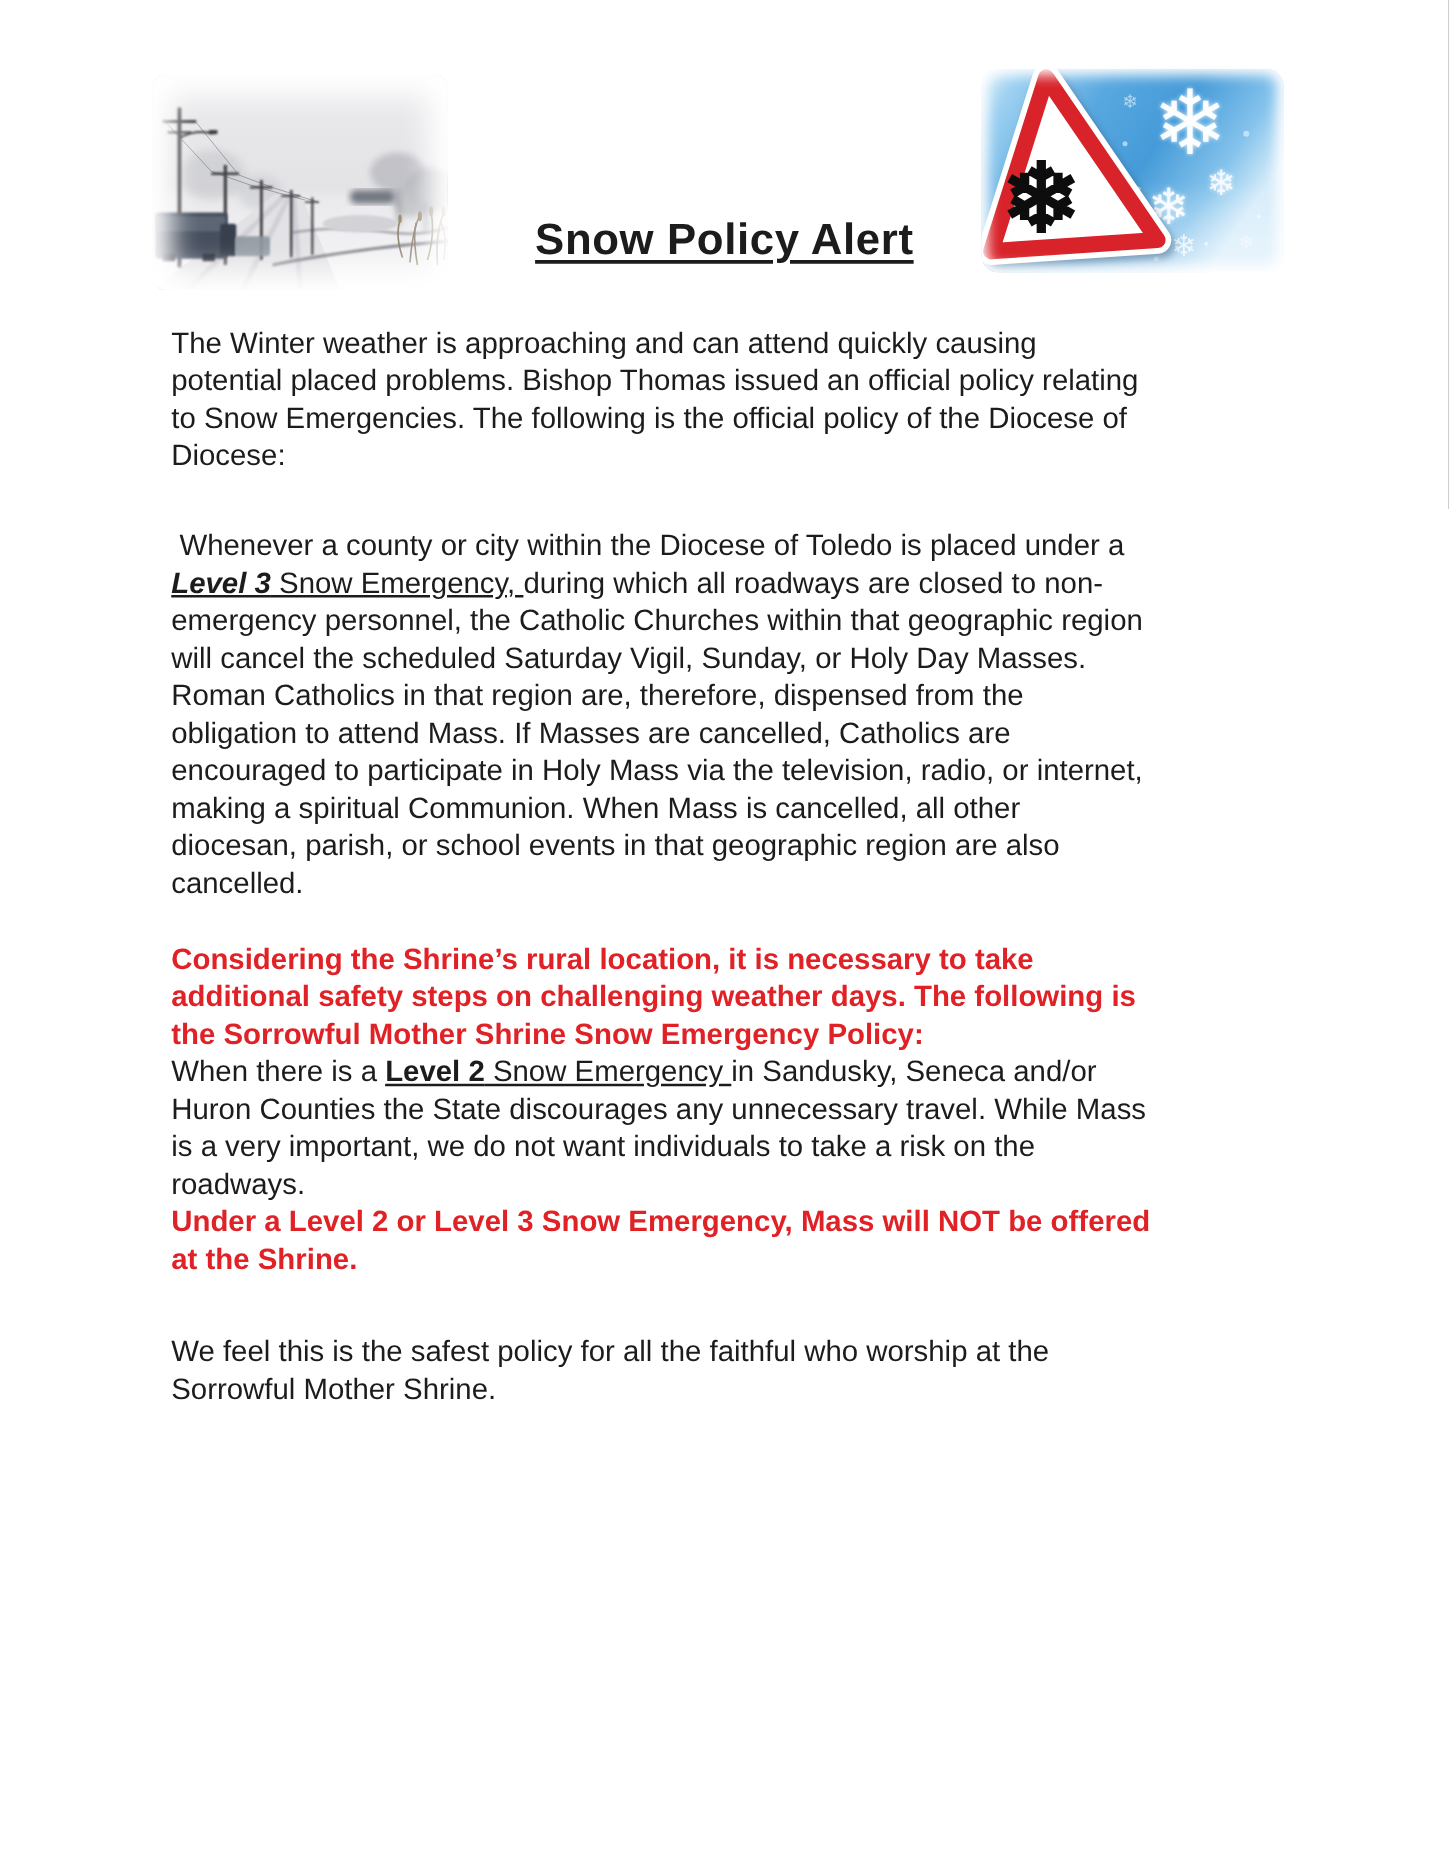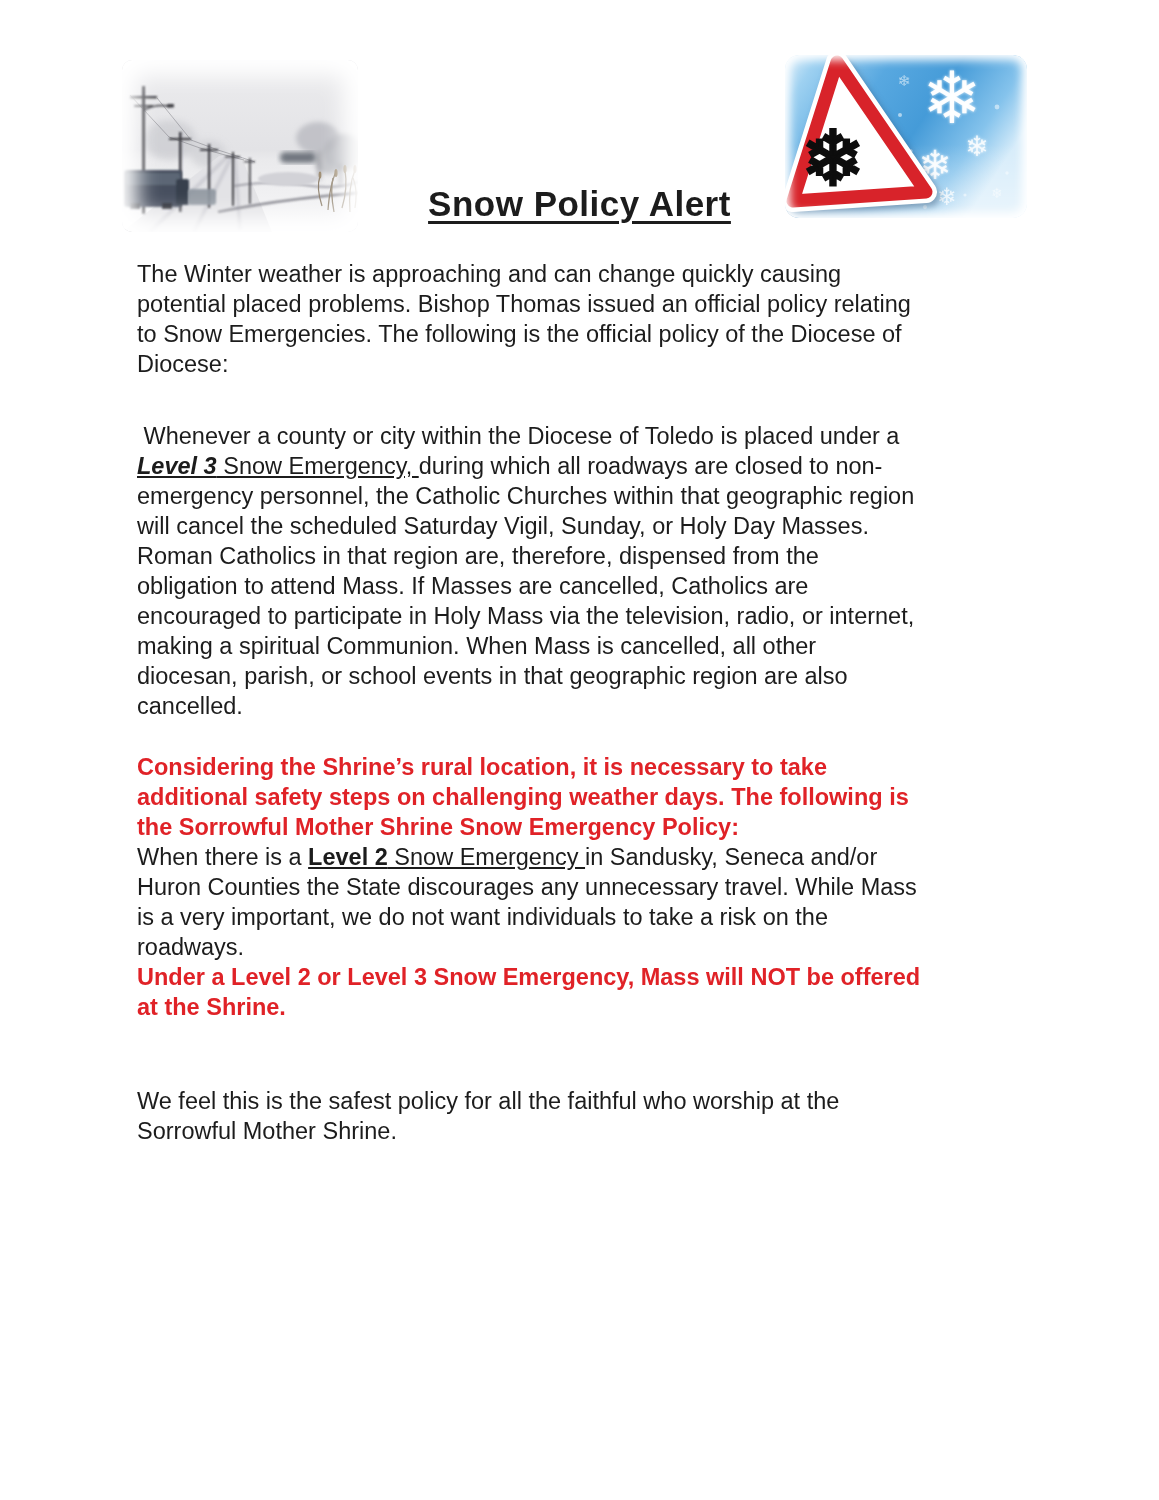--- a/index.html
+++ b/index.html
@@ -24,38 +24,38 @@
   }
   .feather-soft {
     position:absolute; inset:0; pointer-events:none; border-radius:inherit;
     box-shadow: inset 0 0 10px 5px #ffffff;
   }
   svg { display:block; }
   .tri-shadow { filter: drop-shadow(3px 4px 3px rgba(40,60,90,.35)); }
 
   
   .doc-title {
-    position:absolute; left:0; right:0; top:184px;
+    position:absolute; left:0; right:0; top:172px;
     text-align:center;
     font-size:35px; font-weight:bold;
     text-decoration:underline;
     text-decoration-thickness:3px;
     text-underline-offset:5px;
     letter-spacing:0.5px;
   }
 
   
   .bodytext {
     position:absolute; left:137px; top:259px; width:980px;
     font-size:23.5px; line-height:30px;
   }
   .bodytext p { margin:0; white-space:nowrap; }
   .bodytext p.gap-1 { margin-top:42px; }
   .bodytext p.gap-2 { margin-top:31px; }
-  .bodytext p.gap-3 { margin-top:64px; }
+  .bodytext p.gap-3 { margin-top:44px; }
 
   .u   { text-decoration:underline; }
   .biu { font-weight:bold; font-style:italic; text-decoration:underline; }
   .bu  { font-weight:bold; text-decoration:underline; }
   .rb  { color:var(--accent-red,#e02227); font-weight:bold;text-align:right; }
   .rbu { color:var(--accent-red,#e02227); font-weight:bold; text-decoration-thickness:3px; }
 </style>
 </head>
 <body>
 
@@ -207,19 +207,19 @@
         <path d="M52 7 L8 146 L141 137 Z" fill="#ffffff" stroke="var(--sign-red,#d8232a)" stroke-width="13" stroke-linejoin="round"></path>
         <text x="48" y="130" font-size="76" text-anchor="middle" fill="#0d0d0d" stroke="#0d0d0d" stroke-width="3" font-family="'DejaVu Sans', sans-serif">❄</text>
       </g>
     </svg>
     <div class="feather-soft"></div>
   </div>
 
   <div class="doc-title">Snow Policy Alert</div>
 
   <div class="bodytext">
-    <p><span>The Winter weather is approaching and can change quickly causing</span><br><span>potential placed problems. Bishop Thomas issued an official policy relating</span><br><span>to Snow Emergencies. The following is the official policy of the Diocese of</span><br><span>Diocese:</span></p>
+    <p><span>The Winter weather is approaching and can attend quickly causing</span><br><span>potential placed problems. Bishop Thomas issued an official policy relating</span><br><span>to Snow Emergencies. The following is the official policy of the Diocese of</span><br><span>Diocese:</span></p>
     <p class="gap-1"><span>&nbsp;Whenever a county or city within the Diocese of Toledo is placed under a</span><br><span class="biu">Level 3</span><span class="u"> Snow Emergency, </span><span>during which all roadways are closed to non-</span><br><span>emergency personnel, the Catholic Churches within that geographic region</span><br><span>will cancel the scheduled Saturday Vigil, Sunday, or Holy Day Masses.</span><br><span>Roman Catholics in that region are, therefore, dispensed from the</span><br><span>obligation to attend Mass. If Masses are cancelled, Catholics are</span><br><span>encouraged to participate in Holy Mass via the television, radio, or internet,</span><br><span>making a spiritual Communion. When Mass is cancelled, all other</span><br><span>diocesan, parish, or school events in that geographic region are also</span><br><span>cancelled.</span></p>
     <p class="gap-2"><span class="rb">Considering the Shrine’s rural location, it is necessary to take</span><br><span class="rb">additional safety steps on challenging weather days. The following is</span><br><span class="rb">the Sorrowful Mother Shrine Snow Emergency Policy:</span><br><span>When there is a </span><span class="bu">Level 2</span><span class="u"> Snow Emergency </span><span>in Sandusky, Seneca and/or</span><br><span>Huron Counties the State discourages any unnecessary travel. While Mass</span><br><span>is a very important, we do not want individuals to take a risk on the</span><br><span>roadways.</span><br><span class="rbu">Under a Level 2 or Level 3 Snow Emergency, Mass will NOT be offered</span><br><span class="rbu">at the Shrine.</span></p>
     <p class="gap-3"><span>We feel this is the safest policy for all the faithful who worship at the</span><br><span>Sorrowful Mother Shrine.</span></p>
   </div>
 
 </div>
 
 </body></html>

